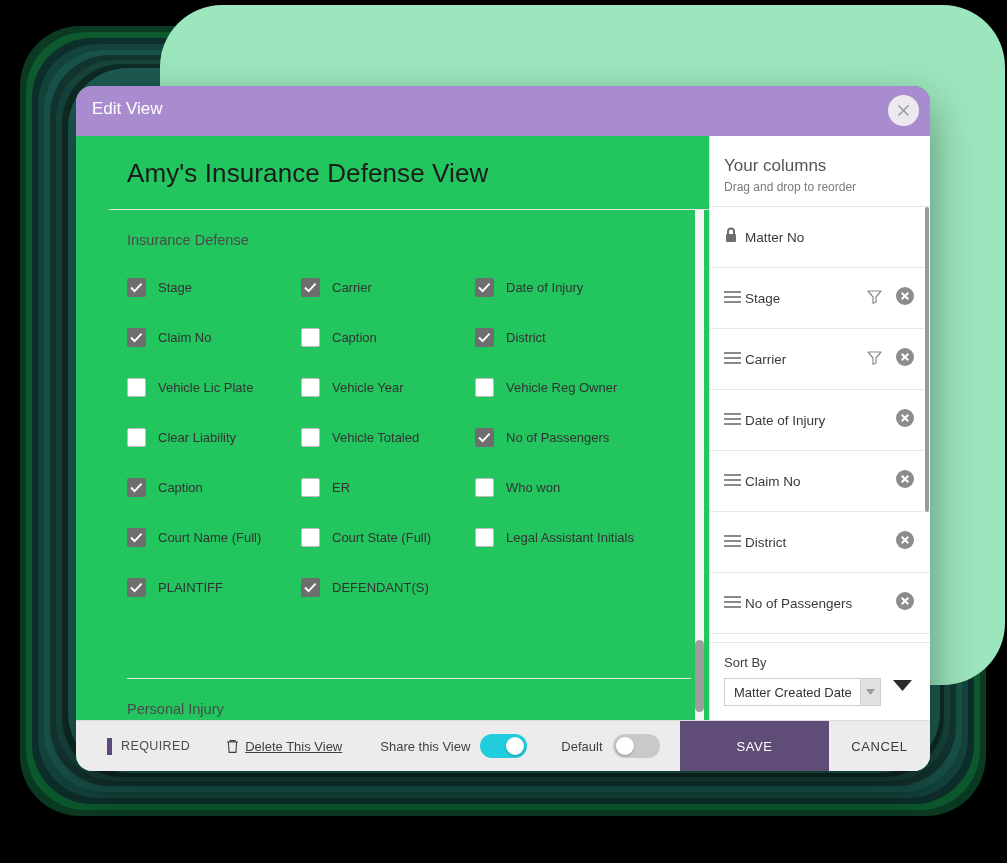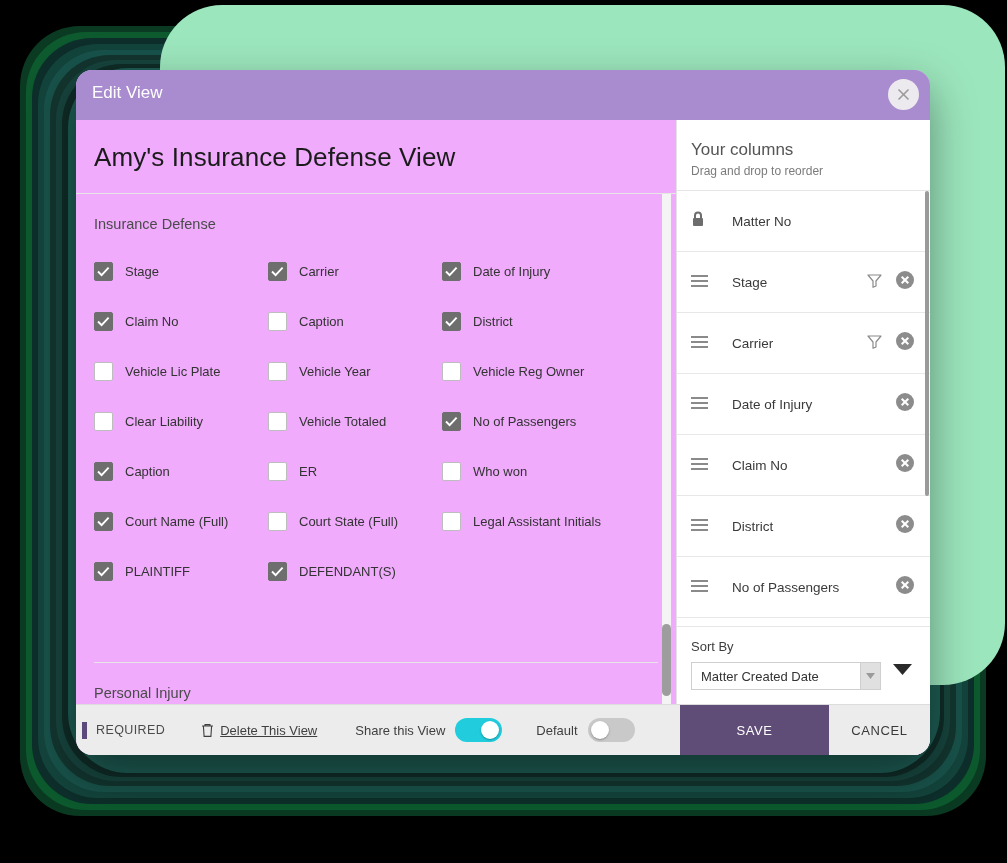--- a/index.html
+++ b/index.html
@@ -28,23 +28,23 @@
     position: absolute;
     left: 160px; top: 5px;
     width: 845px; height: 680px;
     background: #9ce6bd;
     border-radius: 62px;
   }
 
   
   #card {
     position: absolute;
-    left: 76px; top: 70px;
+    left: 76px; top: 86px;
     width: 854px; height: 685px;
-    background: #f0abfc;
+    background: #22c55e;
     border-radius: 16px;
     overflow: hidden;
     box-shadow: 0 18px 46px rgba(0,0,0,.40);
     display: flex;
     flex-direction: column;
   }
 
   
   .titlebar {
     position: relative;
@@ -68,20 +68,21 @@
     cursor: pointer;
   }
   .closebtn svg { display:block; }
 
   
   .body {
     flex: 1 1 auto;
     display: flex;
     min-height: 0;
     position: relative;
+    padding-left: 33px;
   }
 
   
   .leftpane {
     width: 600px;
     flex: 0 0 600px;
     display: flex;
     flex-direction: column;
     min-height: 0;
     border-right: 1px solid #e3e3e3;
@@ -189,21 +190,21 @@
     padding: 0 16px 0 14px;
     background: #ffffff;
     box-sizing: border-box;
   }
   .drag-ico { flex: 0 0 auto; width: 18px; }
   .lock-ico { flex: 0 0 auto; width: 18px; }
   .colname {
     flex: 1 1 auto;
     font-size: 13.5px;
     color: #3a3a3a;
-    margin-left: 23px;
+    margin-left: 3px;
     white-space: nowrap;
   }
   .colact { display: flex; align-items: center; gap: 14px; flex: 0 0 auto; }
   .filt-ico { cursor: pointer; }
   .rm-ico  { cursor: pointer; }
 
   
   .rscroll-thumb {
     position: absolute;
     right: 1px; top: 0;
@@ -252,21 +253,21 @@
     height: 50px;
     display: flex;
     align-items: stretch;
     background: #ececec;
     border-top: 1px solid #dcdcdc;
   }
   .footleft {
     flex: 1 1 auto;
     display: flex;
     align-items: center;
-    padding-left: 6px;
+    padding-left: 31px;
     gap: 0;
   }
   .reqbar {
     width: 5px; height: 17px;
     background: #5c4a7d;
     margin-right: 9px;
   }
   .reqtxt { font-size: 12.5px; color: #4b4b4b; letter-spacing: .4px; }
   .delview {
     display: flex; align-items: center;

